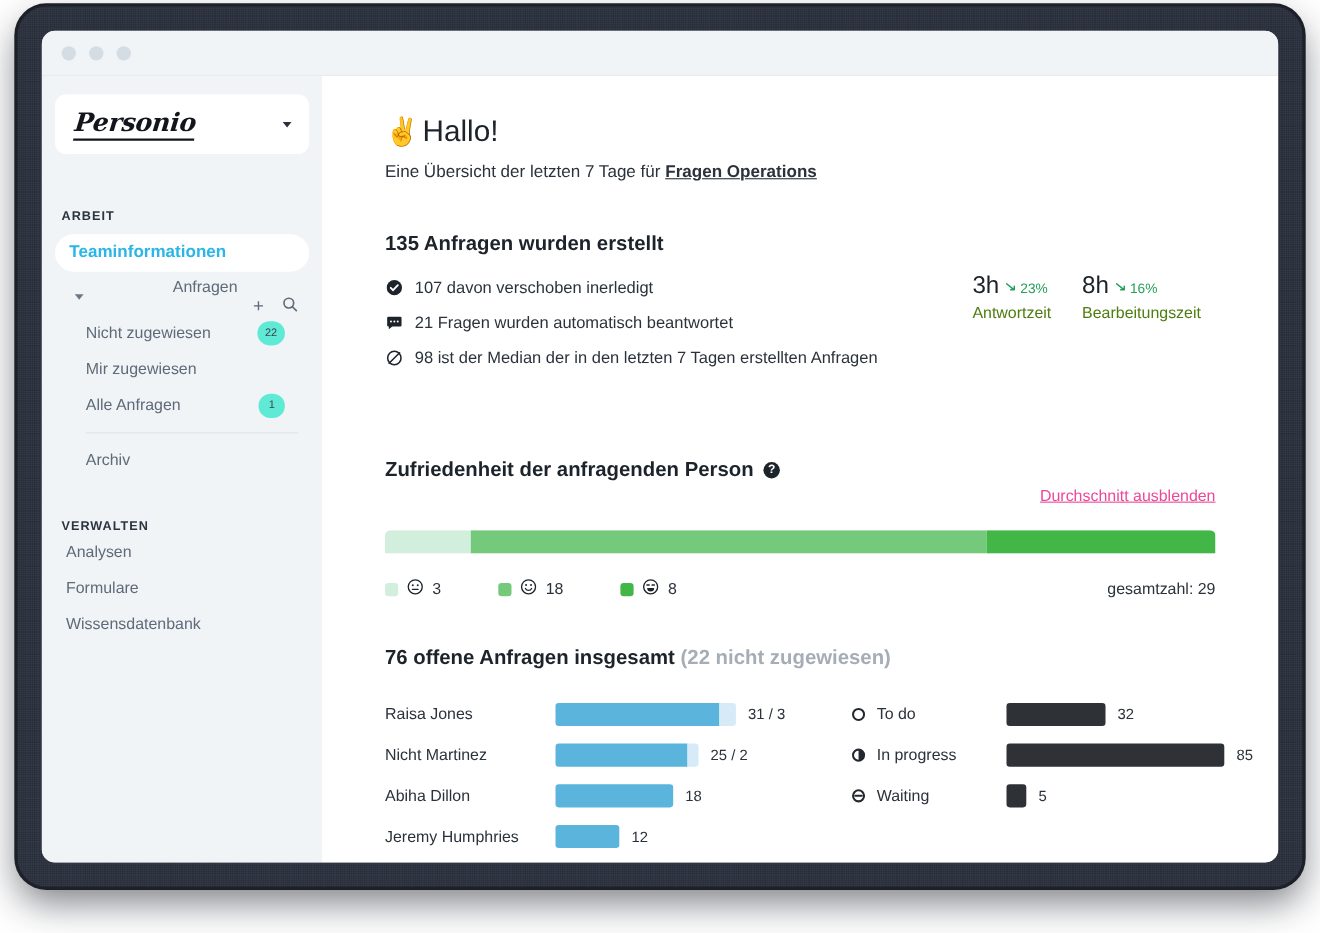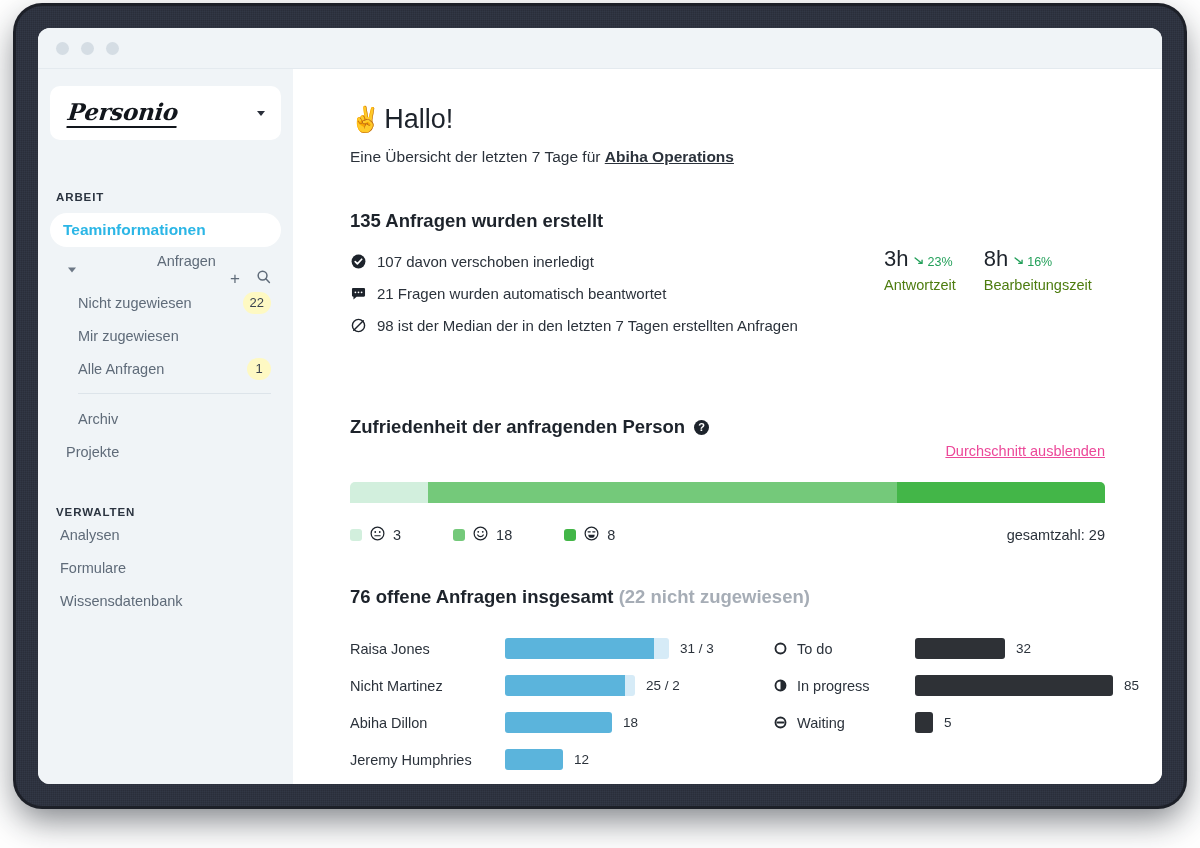--- a/index.html
+++ b/index.html
@@ -127,26 +127,26 @@
     width: 0; height: 0;
     border-left: 4px solid transparent;
     border-right: 4px solid transparent;
     border-top: 5px solid #6d7886;
   }
   .nav-row.group .lbl { margin-left: 14px; }
   .grp-icons { margin-left: auto; display: flex; align-items: center; gap: 16px; padding-right: 22px; color: #5f6b79; }
   .plus-icon { font-size: 17px; line-height: 1; }
   .badge {
     margin-left: auto;
-    margin-right: 22px;
+    margin-right: 34px;
     min-width: 24px; height: 22px;
     border-radius: 11px;
-    background: #fef9c3;
+    background: #5eead4;
     color: #3a434f;
-    font-size: 13px;
+    font-size: 10px;
     display: flex; align-items: center; justify-content: center;
     padding: 0 7px;
   }
   .nav-sep { height: 1px; background: #dde4ea; margin: 8px 22px 8px 40px; }
 
   
   .main {
     flex: 1;
     background: #fff;
     padding: 35px 0 0 57px;
@@ -282,23 +282,20 @@
         <div class="nav-row indent">
           <span>Alle Anfragen</span>
           <span class="badge">1</span>
         </div>
 
         <div class="nav-sep"></div>
 
         <div class="nav-row indent">
           <span>Archiv</span>
         </div>
-        <div class="nav-row" style="padding-left:28px">
-          <span>Projekte</span>
-        </div>
 
         <div class="sect-label sect-verwalten">VERWALTEN</div>
 
         <div class="nav-row" style="padding-left:22px">
           <span>Analysen</span>
         </div>
         <div class="nav-row" style="padding-left:22px">
           <span>Formulare</span>
         </div>
         <div class="nav-row" style="padding-left:22px">
@@ -307,21 +304,21 @@
       </div>
 
       <div class="main">
 
         <div class="hello">
           <span class="hand">✌️</span>
           <span>Hallo!</span>
         </div>
 
         <div class="subhead">
-          <span>Eine Übersicht der letzten 7 Tage für </span><b>Abiha Operations</b>
+          <span>Eine Übersicht der letzten 7 Tage für </span><b>Fragen Operations</b>
         </div>
 
         <h2 class="block-title">135 Anfragen wurden erstellt</h2>
 
         <div class="stats-row">
           <div class="facts">
 
             <div class="fact">
               <span class="fact-ico">
                 <svg width="15" height="15" viewBox="0 0 16 16">

